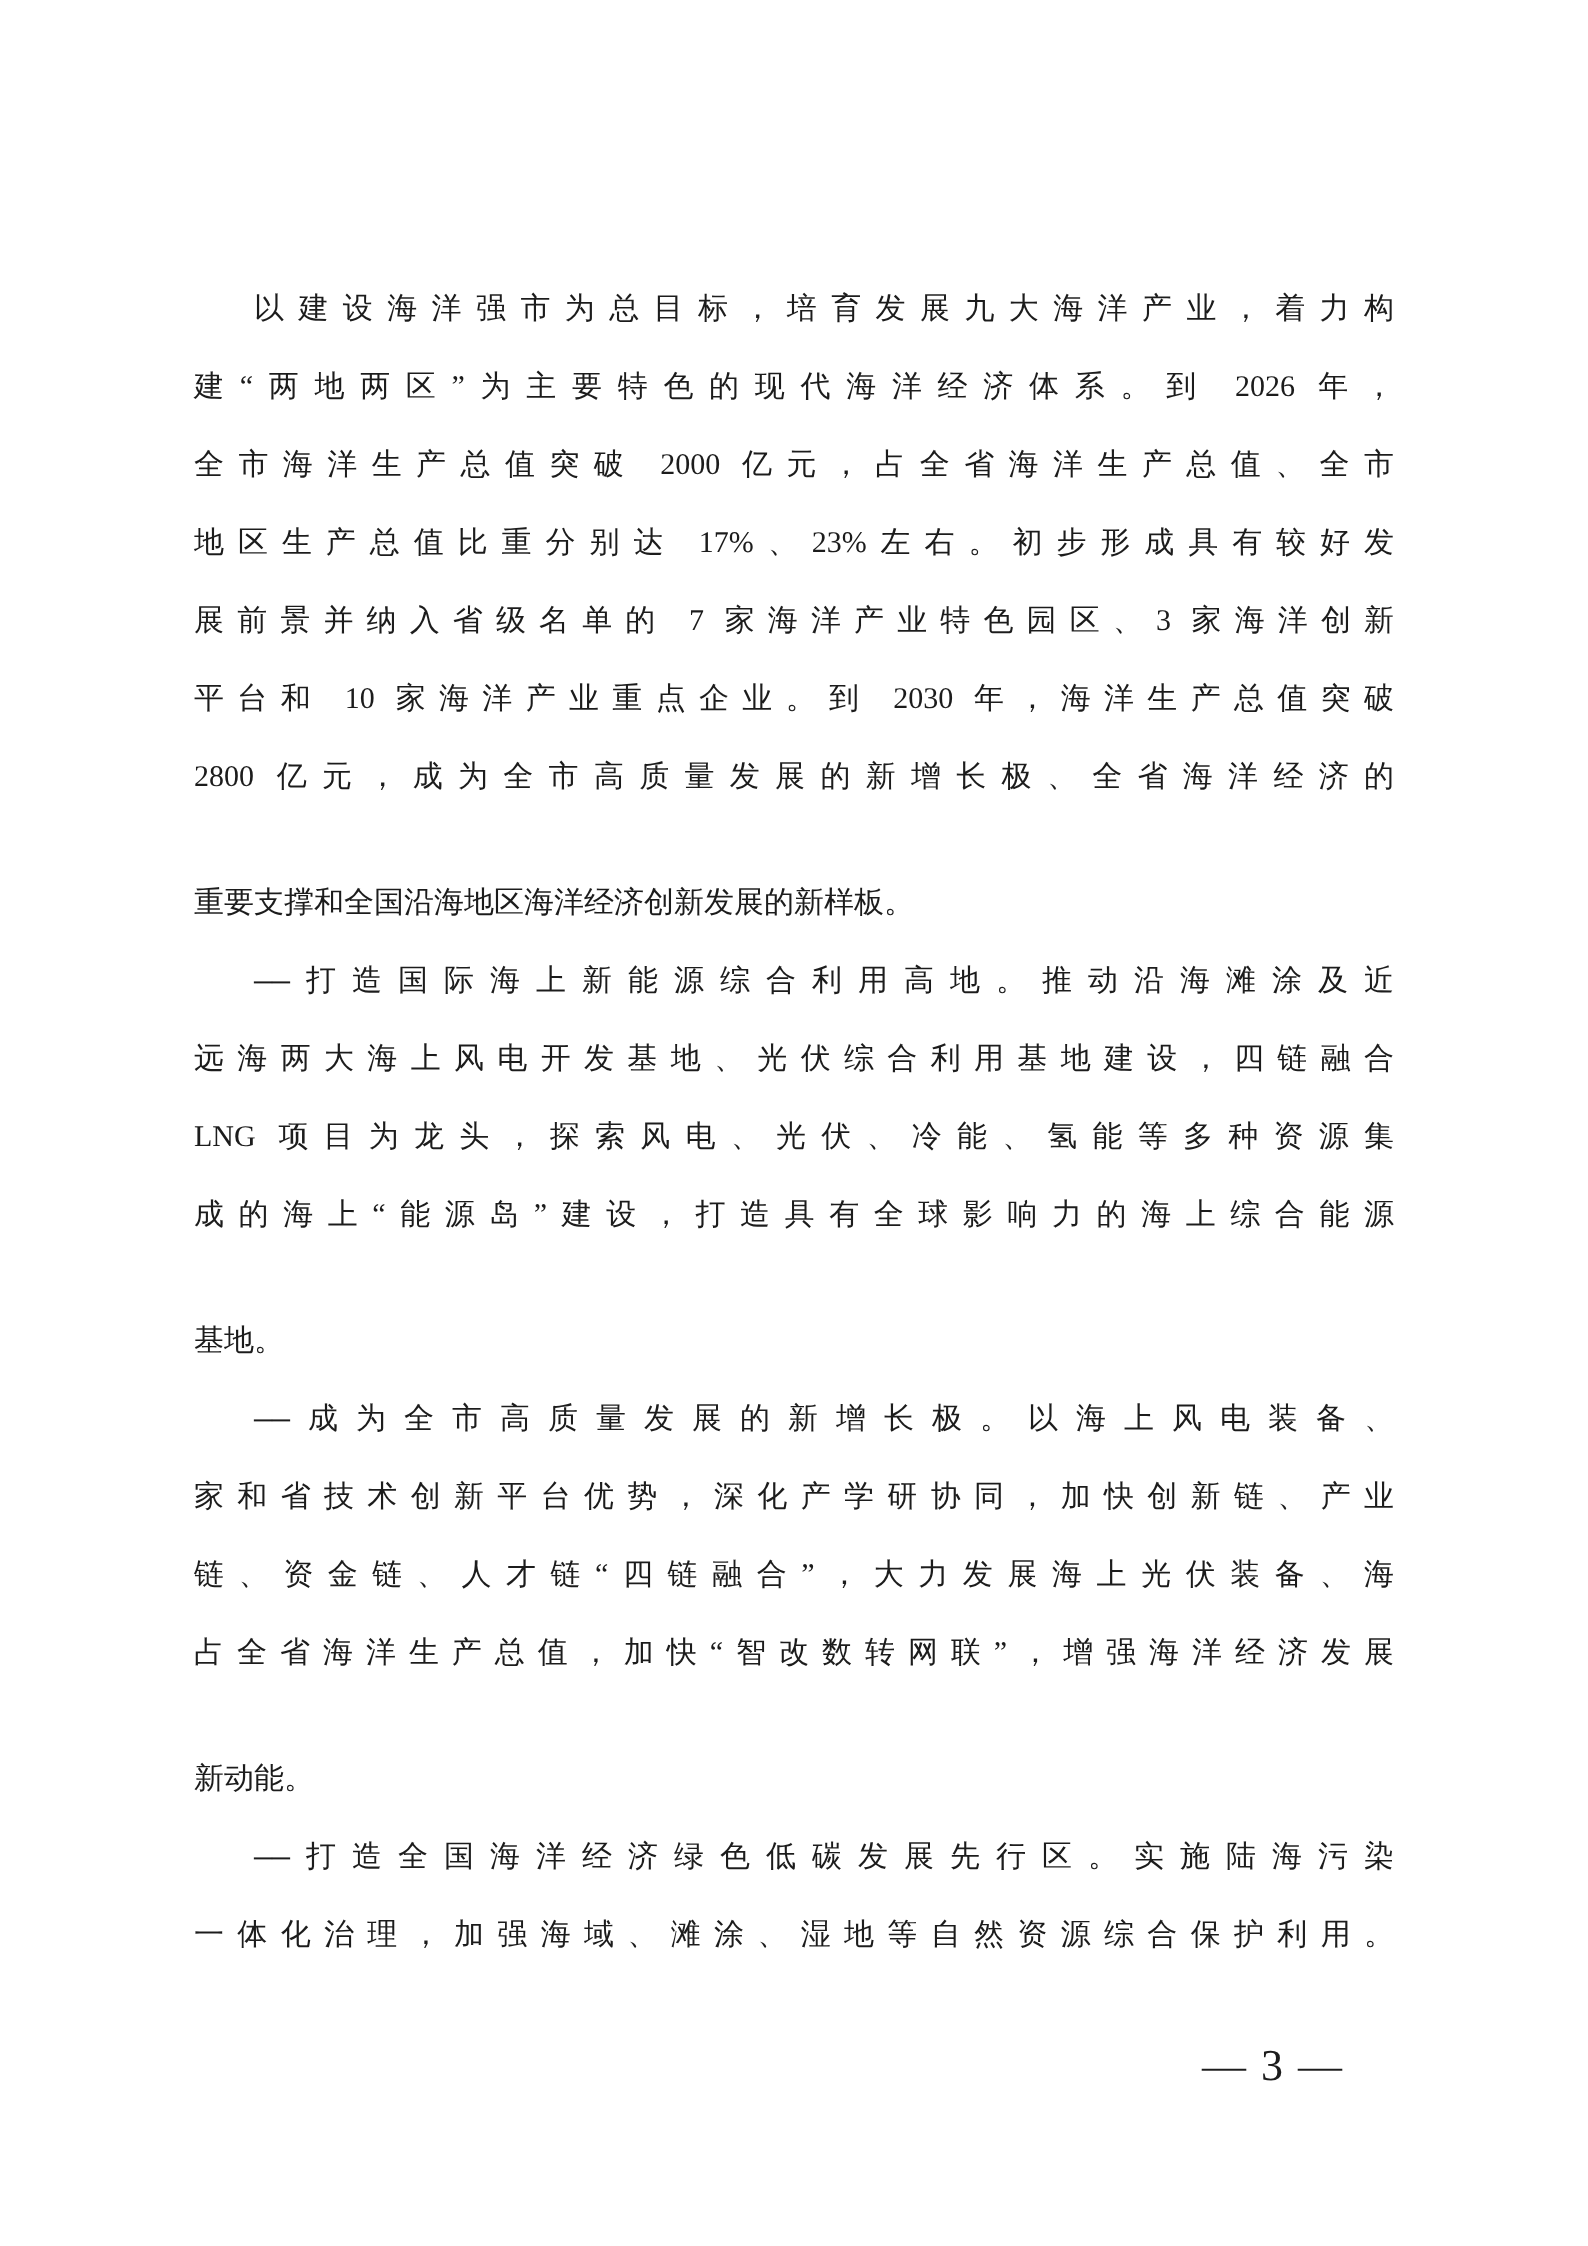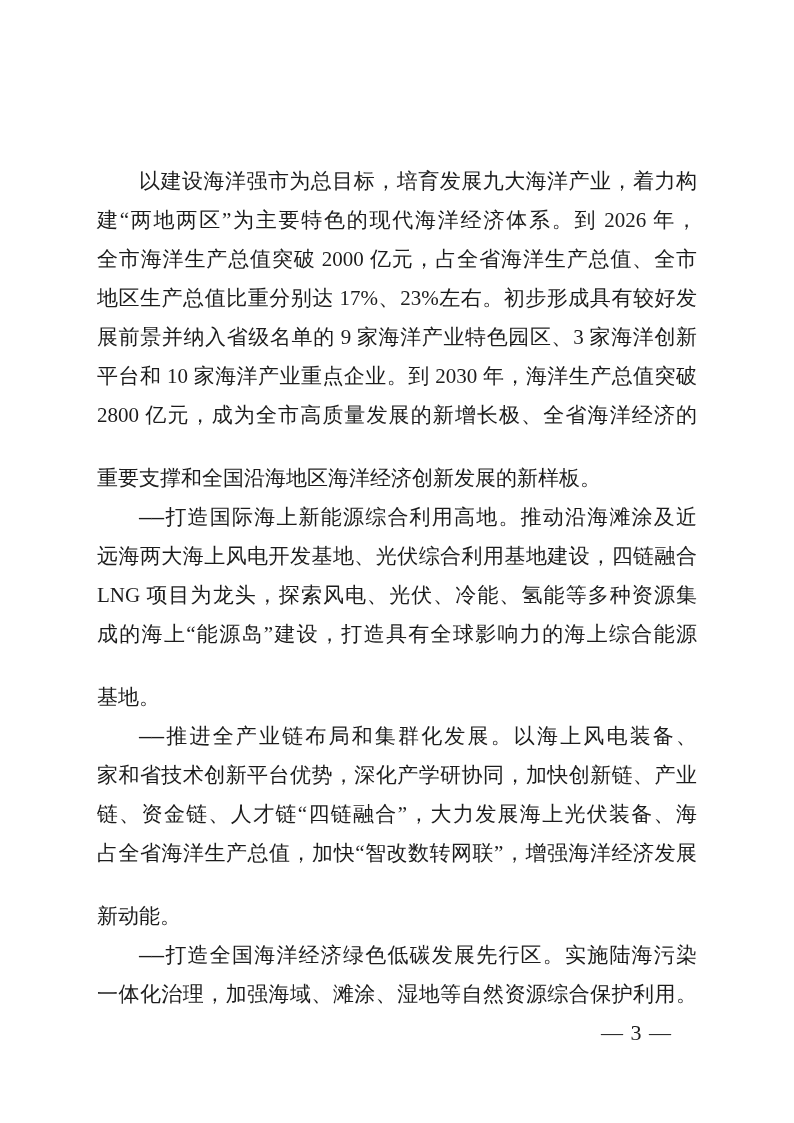--- a/index.html
+++ b/index.html
@@ -13,23 +13,23 @@
     height: 1123px;
     margin: 0 auto;
     background: #ffffff;
     overflow: hidden;
     font-family: "Liberation Serif", serif;
     color: #1c1c1c;
   }
   .content {
     position: absolute;
     left: 97px;
-    top: 162px;
+    top: 136px;
     width: 600px;
-    font-size: 21px;
+    font-size: 15px;
     line-height: 39px;
   }
   .para {
     margin: 0;
     padding: 0;
   }
   .line {
     height: 39px;
     text-align: justify;
     text-align-last: justify;
@@ -61,36 +61,36 @@
 
 <div class="page">
 
   <main class="content">
 
     <section class="para">
       <div class="line first">以建设海洋强市为总目标，培育发展九大海洋产业，着力构</div>
       <div class="line">建“两地两区”为主要特色的现代海洋经济体系。到 2026 年，</div>
       <div class="line">全市海洋生产总值突破 2000 亿元，占全省海洋生产总值、全市</div>
       <div class="line">地区生产总值比重分别达 17%、23%左右。初步形成具有较好发</div>
-      <div class="line">展前景并纳入省级名单的 9 家海洋产业特色园区、3 家海洋创新</div>
+      <div class="line">展前景并纳入省级名单的 7 家海洋产业特色园区、3 家海洋创新</div>
       <div class="line">平台和 10 家海洋产业重点企业。到 2030 年，海洋生产总值突破</div>
       <div class="line">2800 亿元，成为全市高质量发展的新增长极、全省海洋经济的</div>
       <div class="line end">重要支撑和全国沿海地区海洋经济创新发展的新样板。</div>
     </section>
 
     <section class="para">
       <div class="line first"><span class="lead">——打造国际海上新能源综合利用高地。</span><span>推动沿海滩涂及近</span></div>
       <div class="line">远海两大海上风电开发基地、光伏综合利用基地建设，四链融合</div>
       <div class="line">LNG 项目为龙头，探索风电、光伏、冷能、氢能等多种资源集</div>
       <div class="line">成的海上“能源岛”建设，打造具有全球影响力的海上综合能源</div>
       <div class="line end">基地。</div>
     </section>
 
     <section class="para">
-      <div class="line first"><span class="lead">——推进全产业链布局和集群化发展。</span><span>以海上风电装备、</span></div>
+      <div class="line first"><span class="lead">——成为全市高质量发展的新增长极。</span><span>以海上风电装备、</span></div>
       <div class="line">家和省技术创新平台优势，深化产学研协同，加快创新链、产业</div>
       <div class="line">链、资金链、人才链“四链融合”，大力发展海上光伏装备、海</div>
       <div class="line">占全省海洋生产总值，加快“智改数转网联”，增强海洋经济发展</div>
       <div class="line end">新动能。</div>
     </section>
 
     <section class="para">
       <div class="line first"><span class="lead">——打造全国海洋经济绿色低碳发展先行区。</span><span>实施陆海污染</span></div>
       <div class="line">一体化治理，加强海域、滩涂、湿地等自然资源综合保护利用。</div>
     </section>

